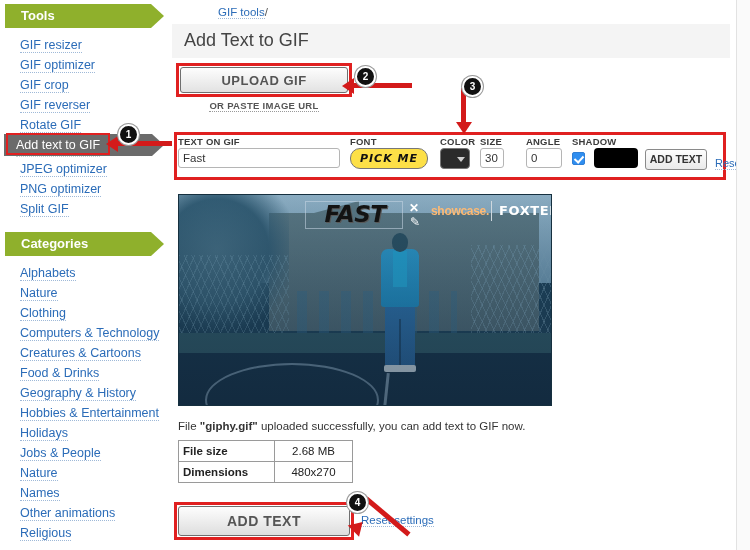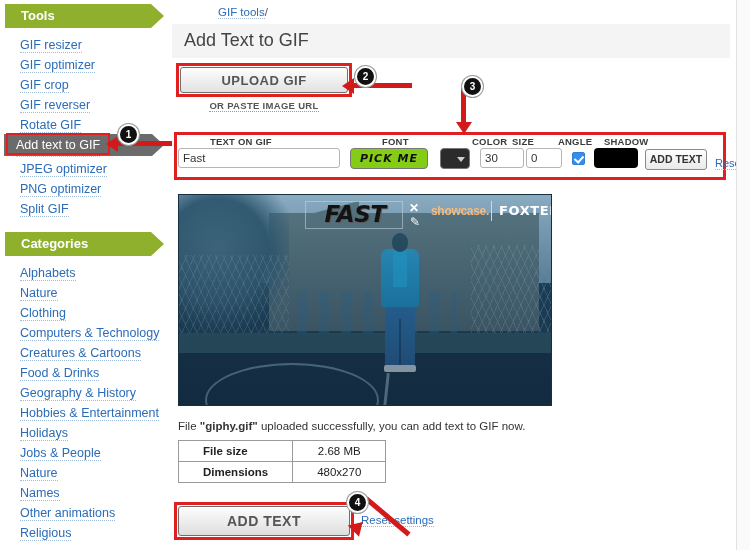--- a/index.html
+++ b/index.html
@@ -73,28 +73,28 @@
   .paste-url{
     position:absolute;left:14px;top:100px;width:168px;text-align:center;
     font-size:9.5px;font-weight:bold;color:#555;letter-spacing:.3px;
   }
   .paste-url span{border-bottom:1px dotted #999;}
 
   
   .tb-hi{position:absolute;left:8px;top:132px;width:552px;height:48px;border:3px solid #e02020;box-sizing:border-box;}
   .toolbar{position:absolute;left:12px;top:136px;width:544px;height:40px;}
   .fld{position:absolute;top:0;}
-  .fld .lab{font-size:9.5px;font-weight:bold;color:#3b3b3b;letter-spacing:.2px;display:block;height:12px;margin-left:32px;}
+  .fld .lab{font-size:9.5px;font-weight:bold;color:#3b3b3b;letter-spacing:.2px;display:block;height:12px;}
   .inp{
     border:1px solid #b5b5b5;border-radius:3px;background:#fff;box-sizing:border-box;
     height:20px;font-size:11.5px;color:#333;padding:0 4px;line-height:18px;
     font-family:"Liberation Sans",sans-serif;
   }
   .font-btn{
-    width:78px;height:21px;border:1px solid #777;border-radius:4px;background:#84cc16;
+    width:78px;height:21px;border:1px solid #777;border-radius:10px;background:#fde047;
     box-sizing:border-box;text-align:center;line-height:19px;
     font-family:"DejaVu Sans",sans-serif;font-weight:bold;font-size:11px;
     color:#111;letter-spacing:1px;font-style:italic;
   }
   .color-sw{
     width:30px;height:21px;border:1px solid #777;border-radius:4px;
     background:#2b2b2b;box-sizing:border-box;position:relative;
   }
   .color-sw:after{
     content:"";position:absolute;right:4px;top:8px;width:0;height:0;
@@ -182,21 +182,21 @@
   .gif-foxtel{
     position:absolute;left:320px;top:8px;font-size:13px;color:#ffffff;font-weight:bold;
     letter-spacing:.6px;font-family:"DejaVu Sans",sans-serif;
   }
 
   
   .fileinfo{position:absolute;left:12px;top:420px;font-size:11.5px;color:#333;}
   .fileinfo b{font-weight:bold;}
   .itable{position:absolute;left:12px;top:440px;border-collapse:collapse;}
   .itable td{
-    border:1px solid #9a9a9a;font-size:11.5px;color:#222;height:21px;padding:0 24px;
+    border:1px solid #9a9a9a;font-size:11.5px;color:#222;height:21px;padding:0 4px;
     box-sizing:border-box;
   }
   .itable td.k{width:96px;font-weight:bold;}
   .itable td.v{width:78px;text-align:center;}
 
   
   .addbig-hi{position:absolute;left:8px;top:502px;width:180px;height:38px;border:3px solid #e02020;box-sizing:border-box;}
   .addbig{
     position:absolute;left:12px;top:506px;width:172px;height:30px;
     background:linear-gradient(#fdfdfd,#dedede);
@@ -319,21 +319,21 @@
         <div class="font-btn">PICK ME</div>
       </div>
 
       <div class="fld" style="left:262px;">
         <span class="lab">COLOR</span>
         <div class="color-sw"></div>
       </div>
 
       <div class="fld" style="left:302px;">
         <span class="lab">SIZE</span>
-        <input class="inp" style="width: 44px;" value="30">
+        <input class="inp" style="width: 24px;" value="30">
       </div>
 
       <div class="fld" style="left:348px;">
         <span class="lab">ANGLE</span>
         <input class="inp" style="width: 36px;" value="0">
       </div>
 
       <div class="fld" style="left:394px;">
         <span class="lab">SHADOW</span>
         <span class="chk"></span>

